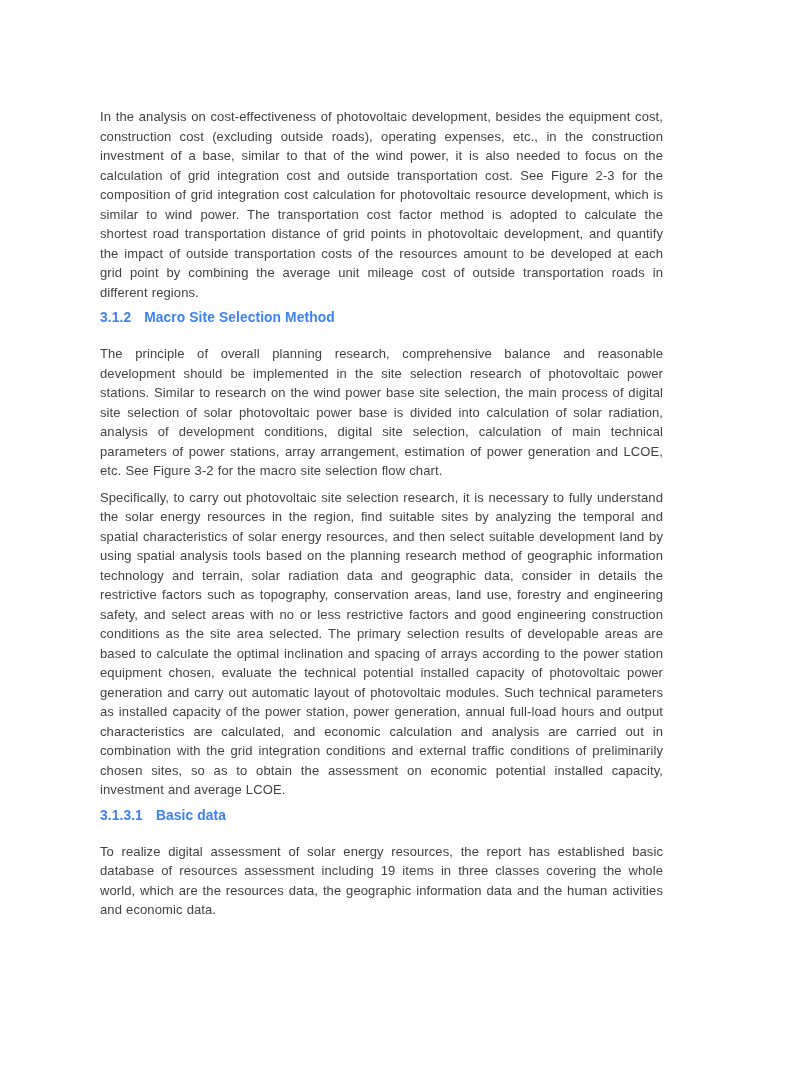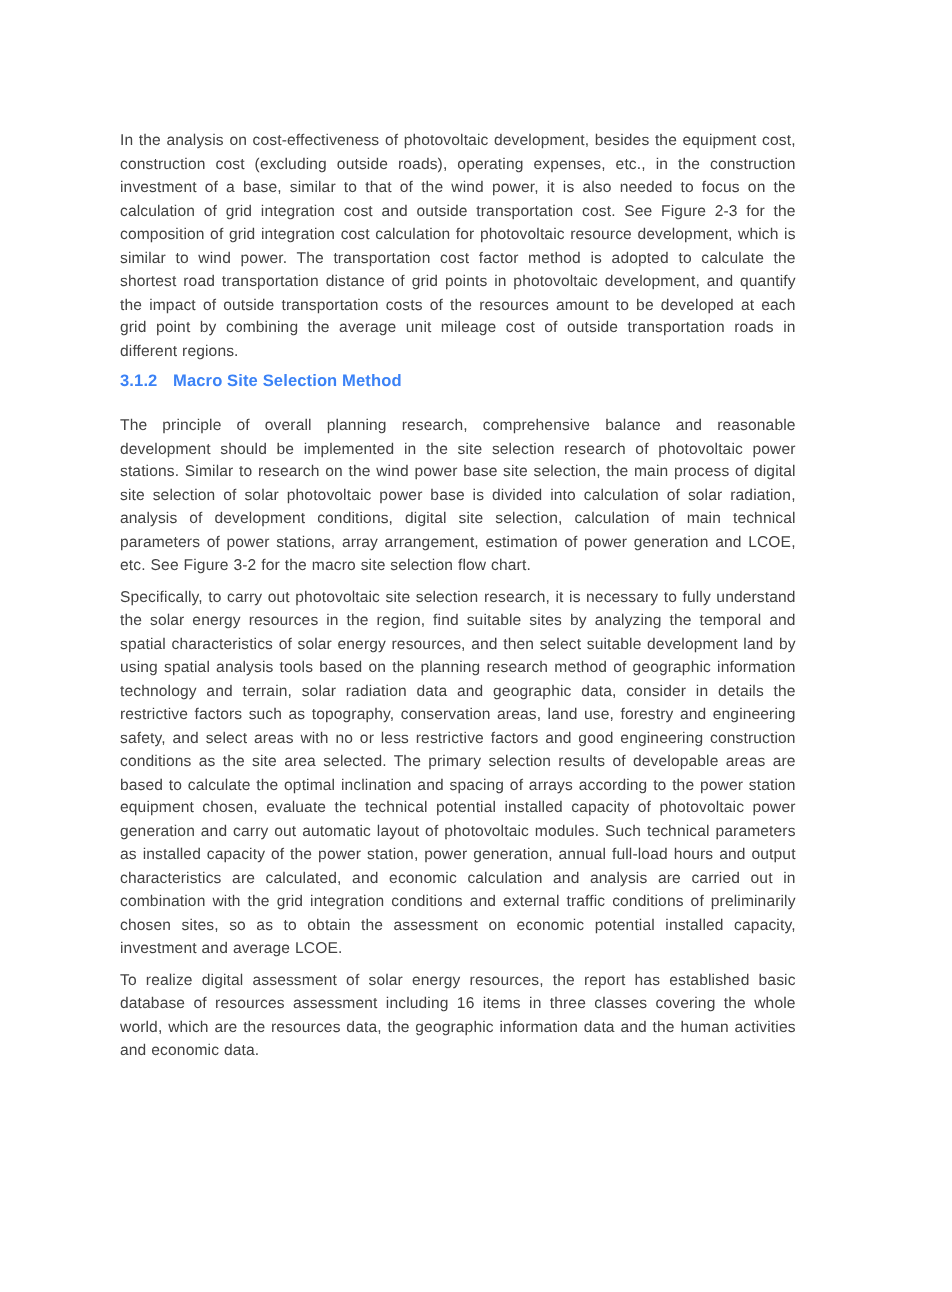--- a/index.html
+++ b/index.html
@@ -60,19 +60,22 @@
 
     <h2>
       <span class="hnum">3.1.2</span><span class="htitle">Macro Site Selection Method</span>
     </h2>
 
     <p>The principle of overall planning research, comprehensive balance and reasonable development should be implemented in the site selection research of photovoltaic power stations. Similar to research on the wind power base site selection, the main process of digital site selection of solar photovoltaic power base is divided into calculation of solar radiation, analysis of development conditions, digital site selection, calculation of main technical parameters of power stations, array arrangement, estimation of power generation and LCOE, etc. See Figure 3-2 for the macro site selection flow chart.</p>
 
     <p>Specifically, to carry out photovoltaic site selection research, it is necessary to fully understand the solar energy resources in the region, find suitable sites by analyzing the temporal and spatial characteristics of solar energy resources, and then select suitable development land by using spatial analysis tools based on the planning research method of geographic information technology and terrain, solar radiation data and geographic data, consider in details the restrictive factors such as topography, conservation areas, land use, forestry and engineering safety, and select areas with no or less restrictive factors and good engineering construction conditions as the site area selected. The primary selection results of developable areas are based to calculate the optimal inclination and spacing of arrays according to the power station equipment chosen, evaluate the technical potential installed capacity of photovoltaic power generation and carry out automatic layout of photovoltaic modules. Such technical parameters as installed capacity of the power station, power generation, annual full-load hours and output characteristics are calculated, and economic calculation and analysis are carried out in combination with the grid integration conditions and external traffic conditions of preliminarily chosen sites, so as to obtain the assessment on economic potential installed capacity, investment and average LCOE.</p>
 
 
+    <h2>
+      <span class="hnum">3.1.3.1</span><span class="htitle">Basic data</span>
+    </h2>
 
-    <p>To realize digital assessment of solar energy resources, the report has established basic database of resources assessment including 16 items in three classes covering the whole world, which are the resources data, the geographic information data and the human activities and economic data.</p>
+    <p>To realize digital assessment of solar energy resources, the report has established basic database of resources assessment including 19 items in three classes covering the whole world, which are the resources data, the geographic information data and the human activities and economic data.</p>
 
   </main>
 
   <div class="page-number">100</div>
 </div>
 
 </body></html>

